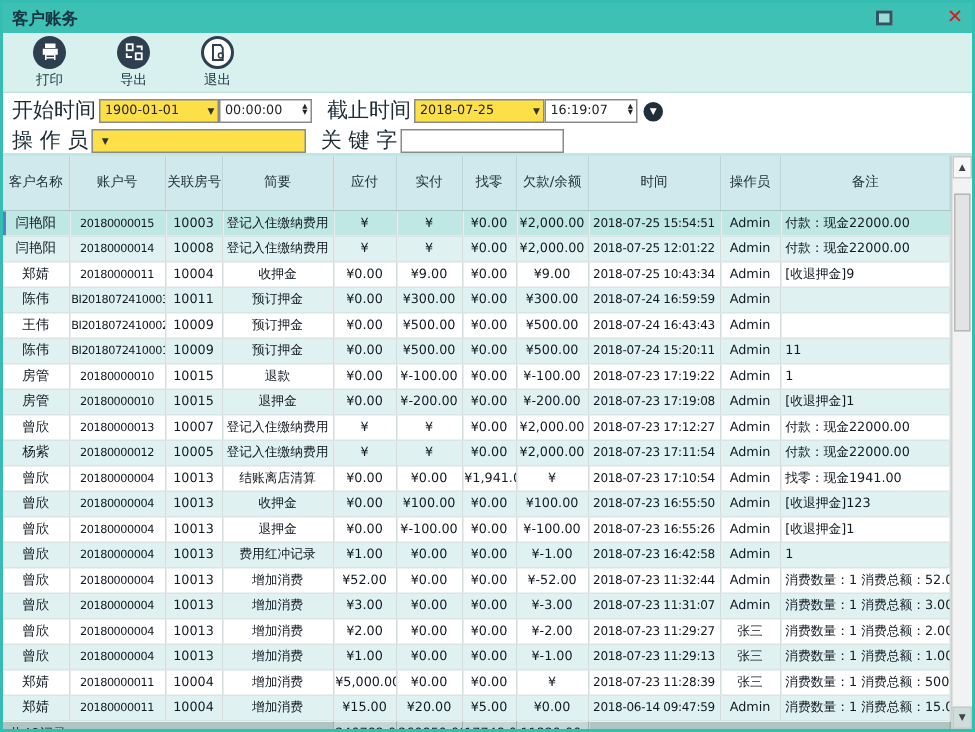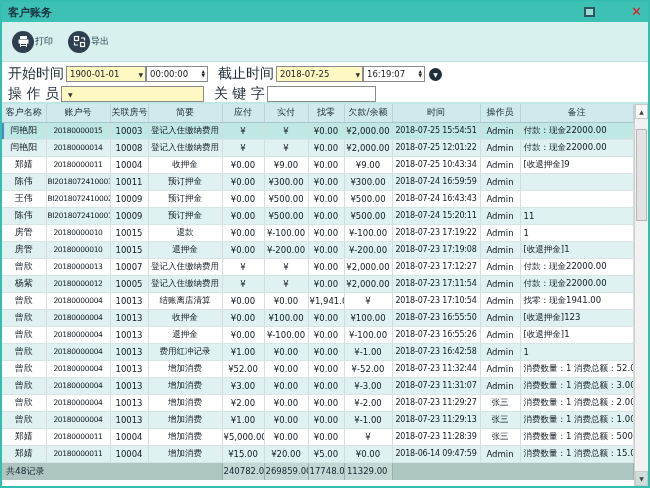--- a/index.html
+++ b/index.html
@@ -8,44 +8,44 @@
 
   
   .titlebar { height:20px; background:#3ec1b5; display:flex; align-items:center; padding:0 6px; flex:0 0 auto;gap:22px; }
   .title { font-size:11px; font-weight:bold; color:#173642; }
   .titlebar-spacer { flex:1; }
   .max-btn { width:11px; height:10px; border:2px solid #2e5560; background:#9fdcd6; margin-right:14px; cursor:default; }
   .close-btn { color:#e01818; font-size:13px; font-weight:bold; line-height:10px; cursor:default; }
 
   
   .toolbar { height:40px; background:#d9f1ee; display:flex; align-items:center; padding-left:10px; gap:14px; flex:0 0 auto; border-bottom:1px solid #bfe3df; }
-  .tool-btn { width:42px; display:flex; align-items:center; gap:1px; cursor:default; }
+  .tool-btn { width:42px; display:flex; flex-direction:column; align-items:center; gap:1px; cursor:default; }
   .tool-circle { width:22px; height:22px; border-radius:50%; background:#2e3f50; display:flex; align-items:center; justify-content:center; }
   .tool-circle.outline { background:#ffffff; border:2.5px solid #2e3f50; }
   .tool-label { font-size:9px; color:#15333f; }
 
   
   .filterbar { height:42px; background:#ffffff; position:relative; flex:0 0 auto; border-bottom:2px solid #bfe8e4; padding:3px 0 0 6px; font-size:9px; color:#222; }
   .f-row { display:flex; align-items:center; height:18px; margin-bottom:2px; }
   .f-label { font-size:14px; color:#1b2b33; margin-right:2px; white-space:pre; }
-  .combo { border:1px solid #8a8a8a; background:#fef9c3; height:16px; display:flex; align-items:center; padding:0 2px 0 3px; font-size:8.5px; }
+  .combo { border:1px solid #8a8a8a; background:#fde047; height:16px; display:flex; align-items:center; padding:0 2px 0 3px; font-size:8.5px; }
   .combo .val { flex:1; }
   .combo .arr { font-size:6px; color:#333; margin-left:3px; }
   .spin { border:1px solid #8a8a8a; background:#fff; height:16px; display:flex; align-items:center; padding-left:3px; font-size:8.5px; }
   .spin .val { flex:1; }
   .spin .ud { display:flex; flex-direction:column; font-size:4.5px; line-height:4px; color:#222; padding:0 2px; }
   .txt { border:1px solid #8a8a8a; background:#fff; height:16px; font-size:8.5px; padding:0 3px; }
   .circle-btn { width:13px; height:13px; border-radius:50%; background:#1f2f3a; color:#fff; font-size:6px; display:flex; align-items:center; justify-content:center; margin-left:4px; cursor:default; }
   .query-btn { position:absolute; left:318px; top:4px; width:97px; height:32px; background:#3d5a62; color:#eef5f4; font-size:10px; letter-spacing:2px; display:flex; align-items:center; justify-content:center; cursor:default; }
 
   
   .table-area { flex:1; display:flex; overflow:hidden; }
   .grid-wrap { flex:1; overflow:hidden; }
   table { width:100%; border-collapse:collapse; table-layout:fixed; }
-  th { background:#cfe9ec; font-weight:normal; font-size:9px; color:#1b2b33; height:18px; border-right:1px solid #b9d4d6; border-bottom:1px solid #a9c5c7; padding:0 1px; white-space:nowrap; overflow:hidden; }
+  th { background:#cfe9ec; font-weight:normal; font-size:9px; color:#1b2b33; height:36px; border-right:1px solid #b9d4d6; border-bottom:1px solid #a9c5c7; padding:0 1px; white-space:nowrap; overflow:hidden; }
   td { font-size:8.5px; color:#101820; height:17px; border-right:1px solid #d4dcdc; border-bottom:1px solid #dbe4e4; text-align:center; padding:0 1px; white-space:nowrap; overflow:hidden; }
   tbody tr:nth-child(odd) { background:#ffffff; }
   tbody tr:nth-child(even) { background:#dff2f1; }
   tbody tr.selected { background:#bfe7e4; box-shadow:inset 2px 0 0 #4a86c8; }
   td.c0 { font-size:9px; }
   td.c1 { font-size:7.5px; letter-spacing:-0.3px; }
   td.c8 { font-size:8px; letter-spacing:-0.2px; }
   td.c10 { text-align:left; padding-left:3px; }
 
   tfoot td { background:#aec6c2; color:#15262e; font-size:9px; height:18px; border-right:1px solid #96b0ac; border-bottom:none; }
@@ -87,20 +87,29 @@
     <div class="tool-btn">
       <span class="tool-circle">
         <svg width="13" height="13" viewBox="0 0 13 13">
             <rect x="1.5" y="1.5" width="4" height="4" fill="none" stroke="#fff" stroke-width="1.2"></rect>
             <rect x="7.5" y="7.5" width="4" height="4" fill="none" stroke="#fff" stroke-width="1.2"></rect>
             <path d="M8 3 L11.5 3 L11.5 5.5" fill="none" stroke="#fff" stroke-width="1.2"></path>
             <path d="M5 10 L1.5 10 L1.5 7.5" fill="none" stroke="#fff" stroke-width="1.2"></path>
           </svg>
       </span>
       <span class="tool-label">导出</span>
+    </div>
+    <div class="tool-btn">
+      <span class="tool-circle outline">
+        <svg width="12" height="12" viewBox="0 0 12 12">
+            <path d="M3 1 L8 1 L9.5 3 L9.5 11 L3 11 Z" fill="none" stroke="#2e3f50" stroke-width="1.3"></path>
+            <circle cx="8.2" cy="8" r="1.6" fill="none" stroke="#2e3f50" stroke-width="1"></circle>
+          </svg>
+      </span>
+      <span class="tool-label">退出</span>
     </div>
   </div>
 
   <div class="filterbar">
     <div class="f-row">
       <span class="f-label">开始时间</span>
       <span class="combo" style="width:80px">
         <span class="val">1900-01-01</span>
         <span class="arr">▼</span>
       </span>

